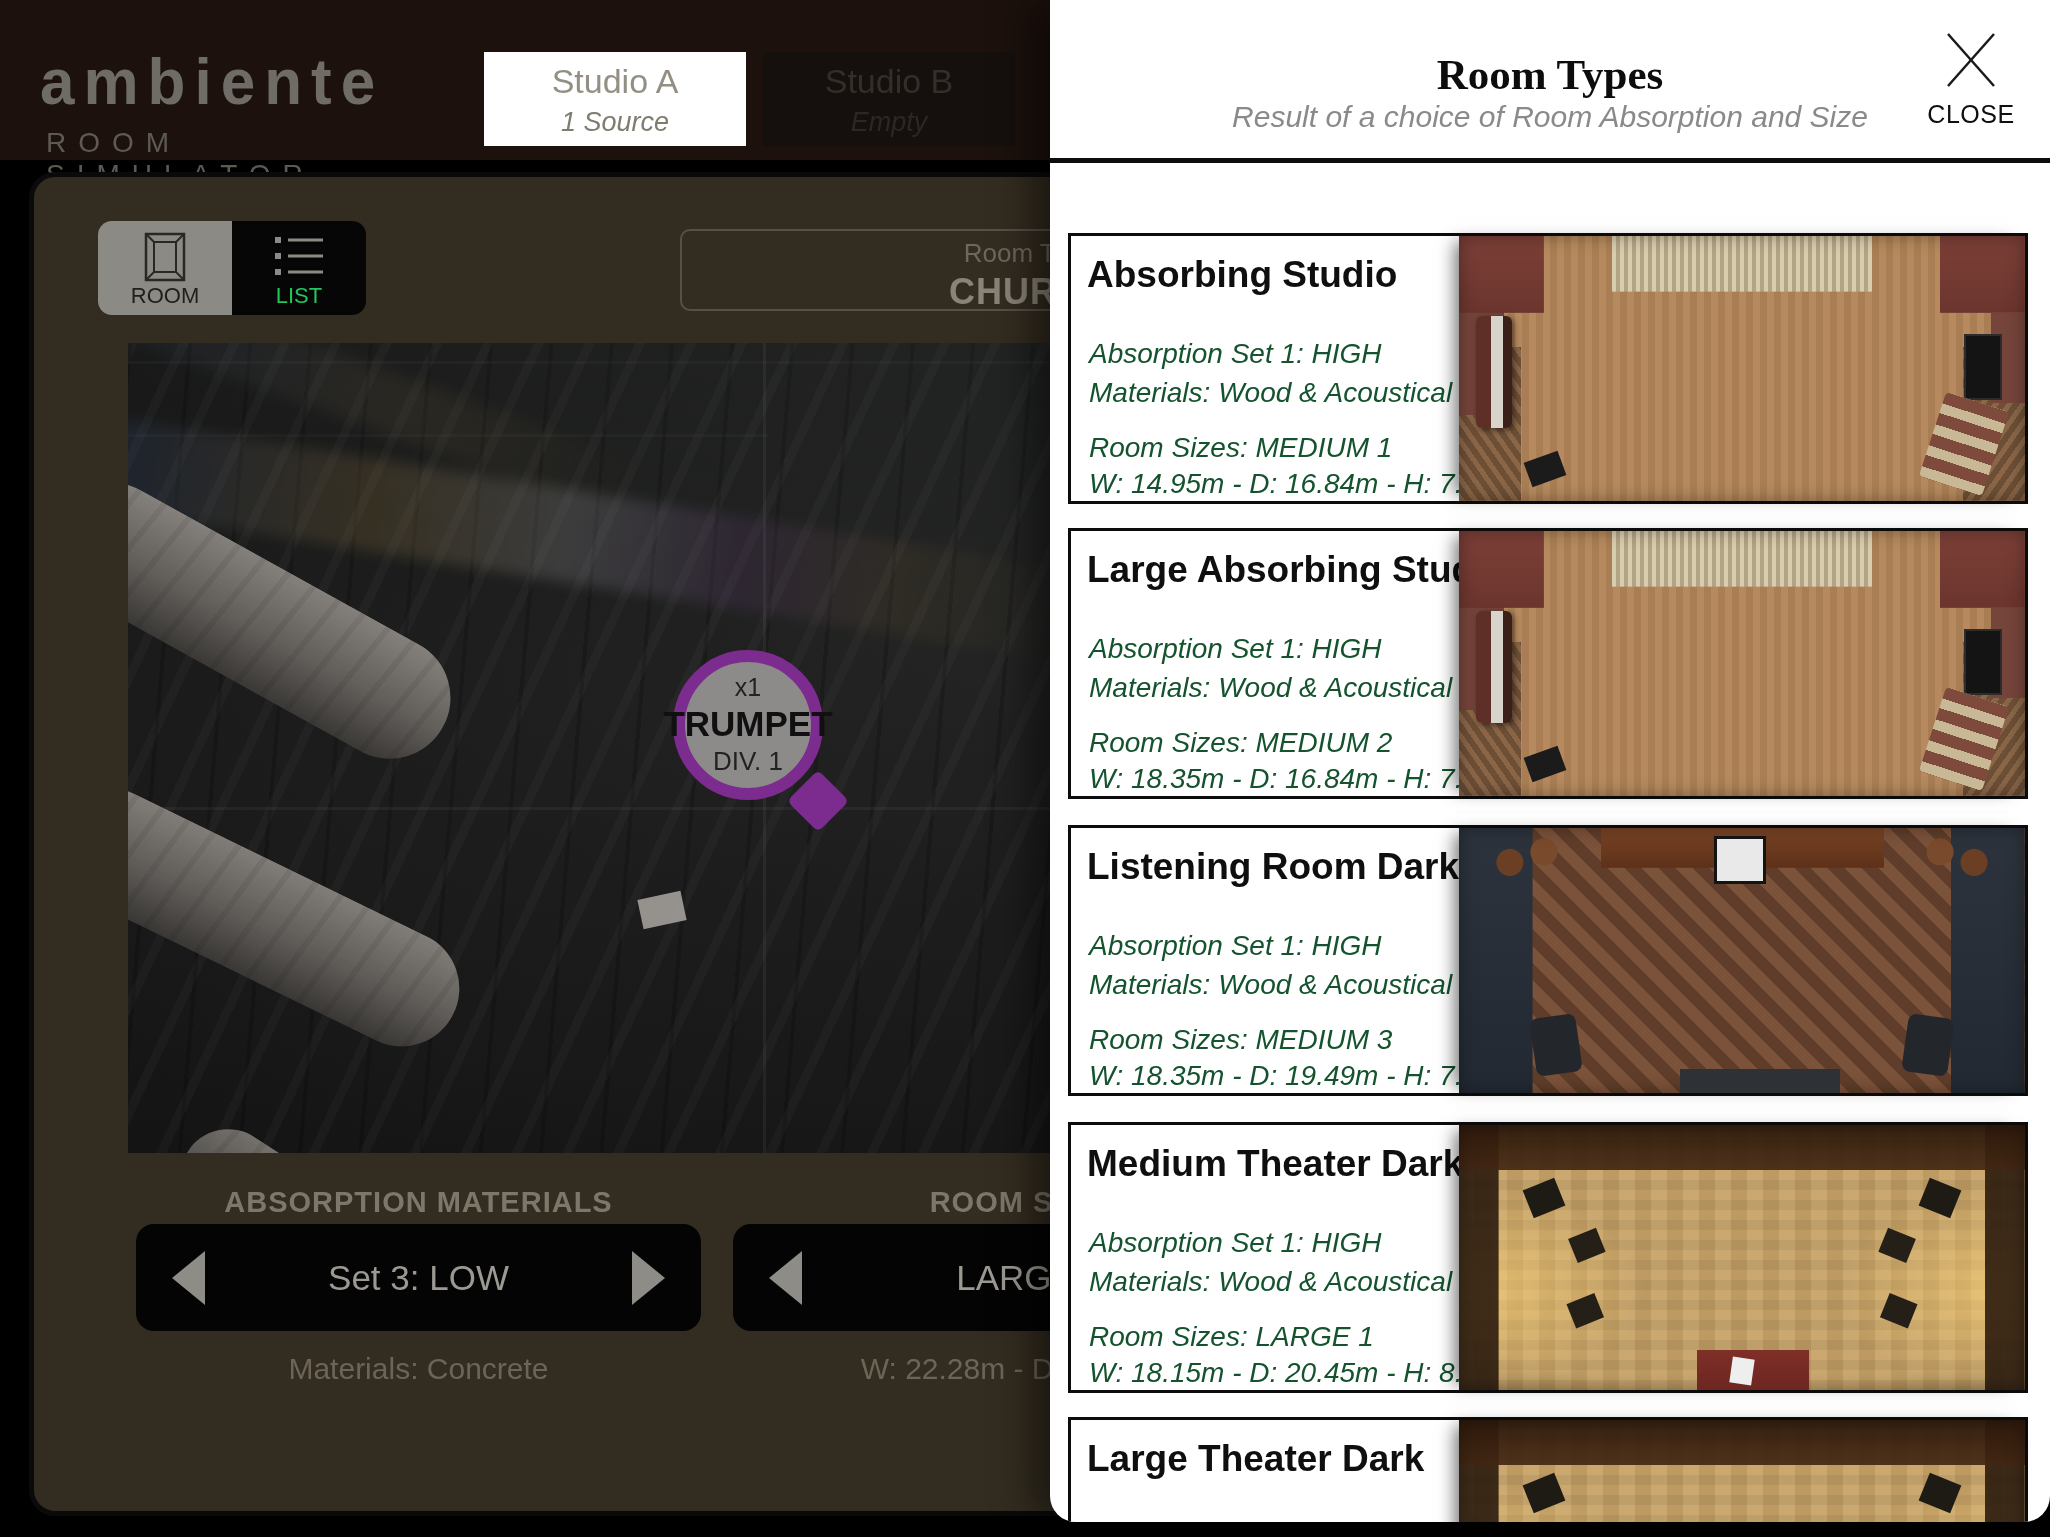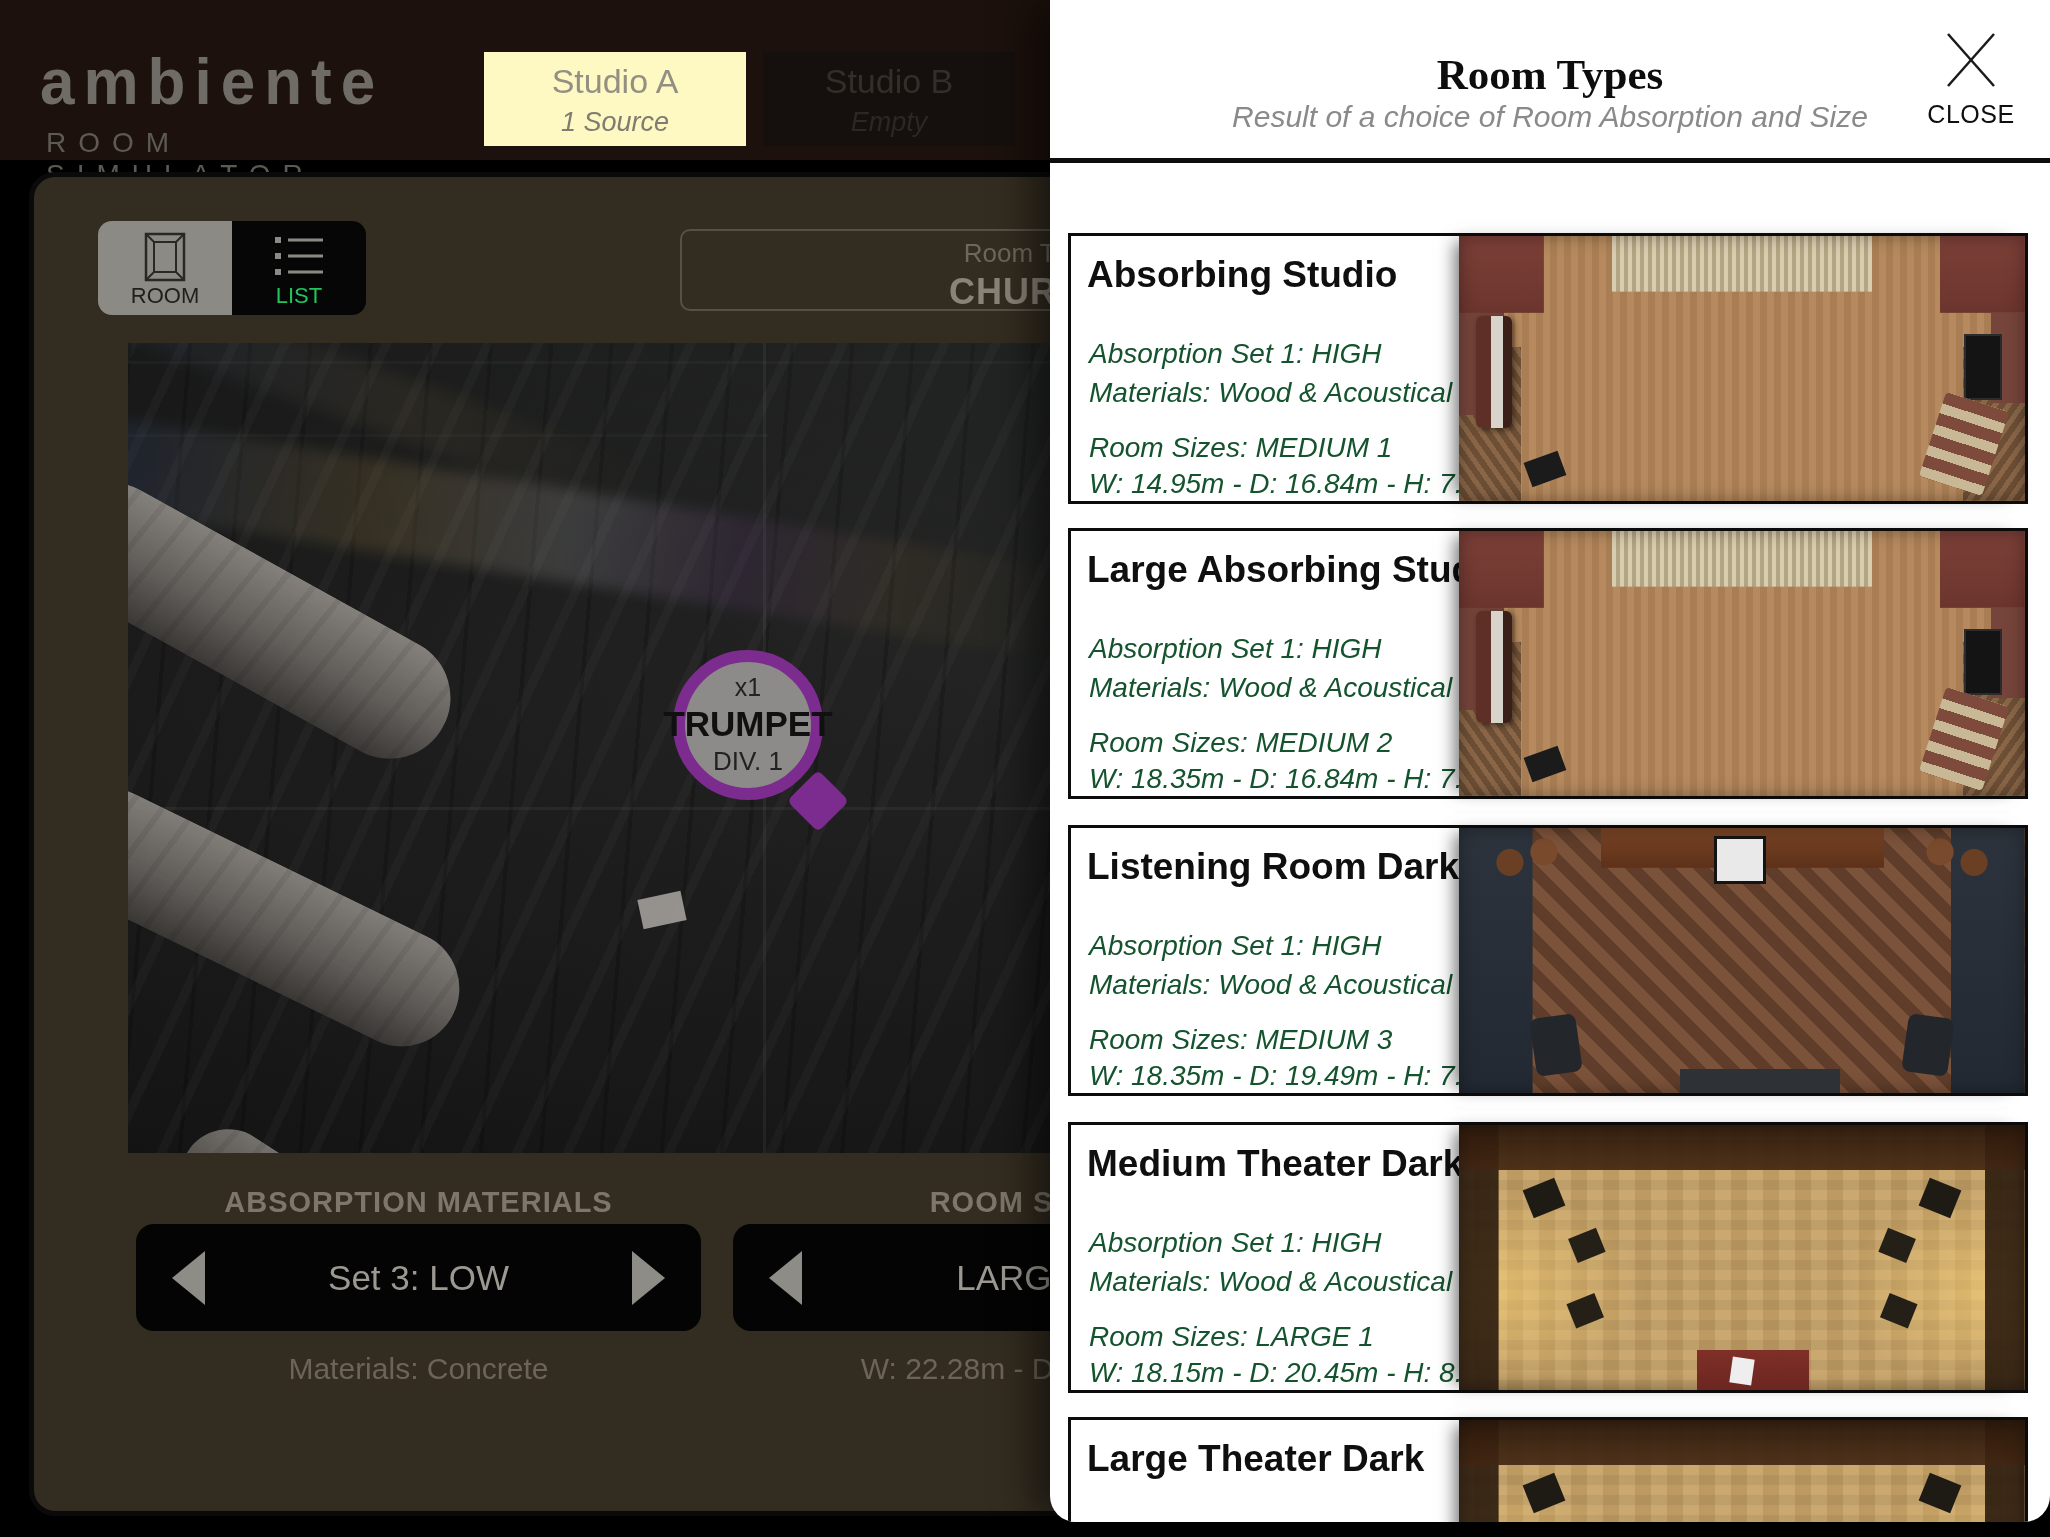--- a/index.html
+++ b/index.html
@@ -7,21 +7,21 @@
          font-family:"Liberation Sans","DejaVu Sans",sans-serif;}
   .abs{position:absolute;}
 
   
   #topbar{left:0;top:0;width:1758px;height:160px;background:#1c110c;}
   #logo{left:40px;top:46px;width:420px;}
   #logo-title{display:block;font-size:62px;font-weight:bold;letter-spacing:9px;color:#6f6b66;
               transform:scaleY(1.05);}
   #logo-sub{display:block;margin-top:10px;margin-left:6px;font-size:28px;letter-spacing:12px;color:#5d5953;}
   .tab{top:52px;height:94px;text-align:center;cursor:pointer;}
-  #tab-a{left:484px;width:262px;background:#fef9c3;}
+  #tab-a{left:484px;width:262px;background:#ffffff;}
   #tab-b{left:763px;width:252px;background:#15100d;}
   .tab-title{display:block;margin-top:10px;font-size:34px;}
   .tab-sub{display:block;margin-top:6px;font-size:27px;font-style:italic;}
   #tab-a .tab-title{color:#938f83;} #tab-a .tab-sub{color:#7f7c70;}
   #tab-b .tab-title{color:#342e28;} #tab-b .tab-sub{color:#2c2722;}
 
   
   #panel{left:29px;top:172px;width:2010px;height:1344px;background:#332c20;
          border:5px solid #0a0a0a;border-radius:26px;box-sizing:border-box;}
 

